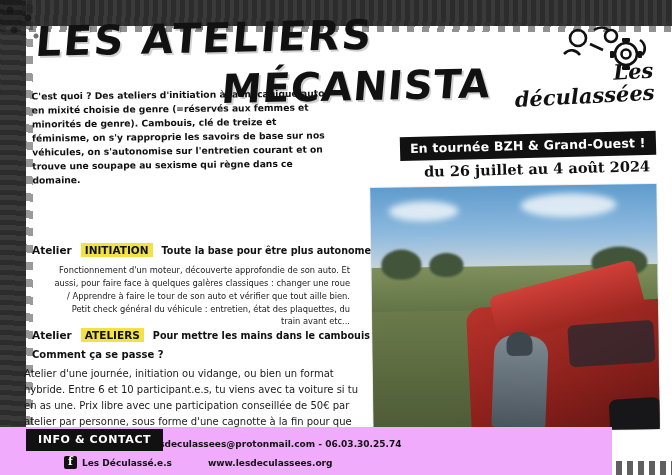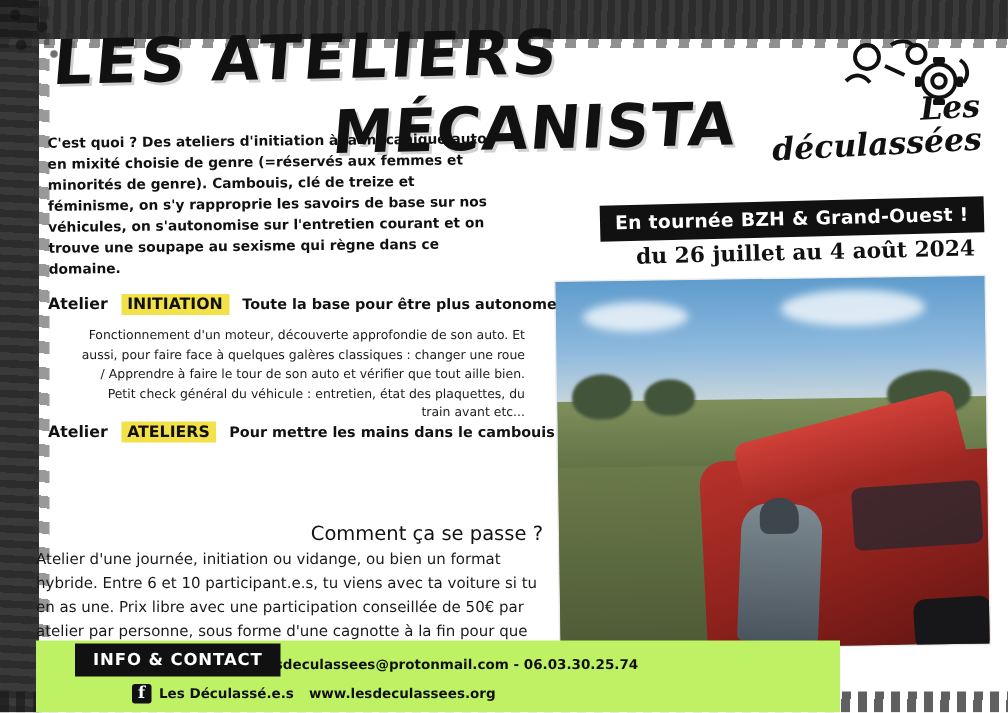--- a/index.html
+++ b/index.html
@@ -175,20 +175,21 @@
     position: absolute;
     left: 32px;
     width: 330px;
   }
   .block-head {
     display: flex;
     align-items: baseline;
     gap: 9px;
     font-size: 10.5px;
     white-space: nowrap;
+    margin-top: 47px;
   }
   .block-head .lbl {
     font-weight: 700;
     color: #111;
     font-size: 10.5px;
   }
   .hl {
     background: #f3e14a;
     padding: 1px 4px;
     font-weight: 900;
@@ -212,23 +213,22 @@
 
   .atelier-1 { top: 196px; }
   .atelier-2 { top: 281px; }
 
   
   .how-title {
     position: absolute;
     top: 349px;
     left: 32px;
     width: 330px;
-    text-align: right;
-    font-weight: 400;
-    font-size: 13px;
+    font-weight: 700;
+    font-size: 10px;
     color: #111;
   }
   .how-body {
     position: absolute;
     top: 366px;
     left: 24px;
     width: 336px;
     font-size: 10px;
     line-height: 1.6;
     color: #1a1a1a;
@@ -319,23 +319,22 @@
   }
   .ph-grass-l {
     position: absolute; left: 0; top: 124px; width: 110px; height: 122px;
     background: linear-gradient(#6b7a4a, #4d5a36);
   }
 
   
   .footer {
     position: absolute;
     left: 0; bottom: 0;
-    width: 536px; height: 48px;
-    background: #bef264;
-    margin-left: 24px;
+    width: 612px; height: 48px;
+    background: #f0abfc;
   }
   .info-tab {
     position: absolute;
     left: 26px; bottom: 24px;
     background: #111111;
     color: #ffffff;
     font-weight: 900;
     font-size: 11px;
     letter-spacing: .6px;
     padding: 4px 12px 5px 12px;
@@ -345,20 +344,21 @@
     left: 150px; bottom: 26px;
     font-size: 9px;
     font-weight: 700;
     color: #111;
   }
   .social-row {
     position: absolute;
     left: 64px; bottom: 6px;
     display: flex;
     align-items: center;
+    gap: 26px;
     font-size: 9px;
     font-weight: 700;
     color: #111;
   }
   .social-item { display: flex; align-items: center; gap: 5px; }
   .ic {
     width: 13px; height: 13px;
     display: inline-block;
     flex: 0 0 auto;
   }

